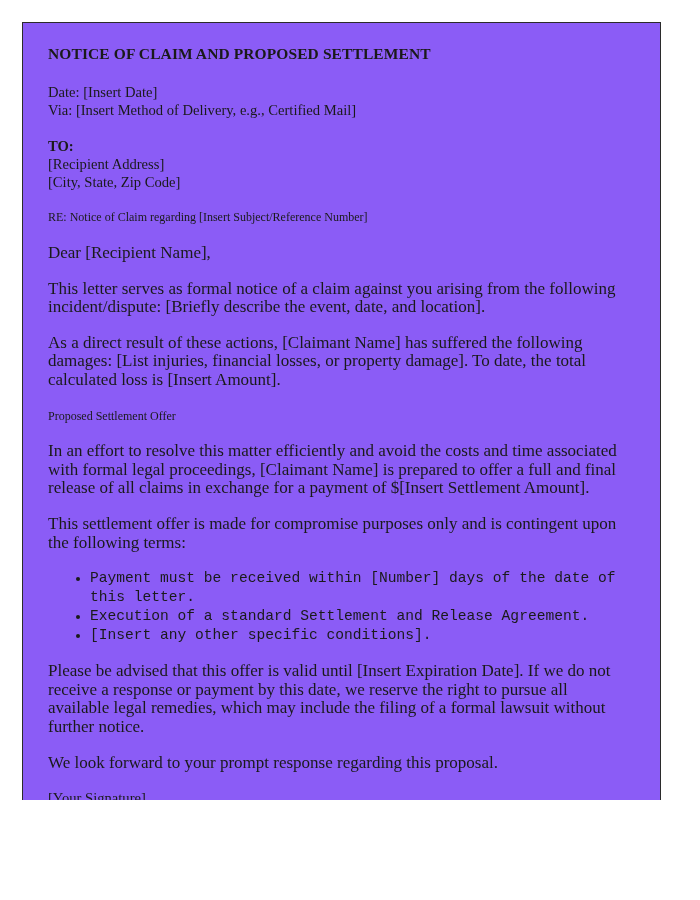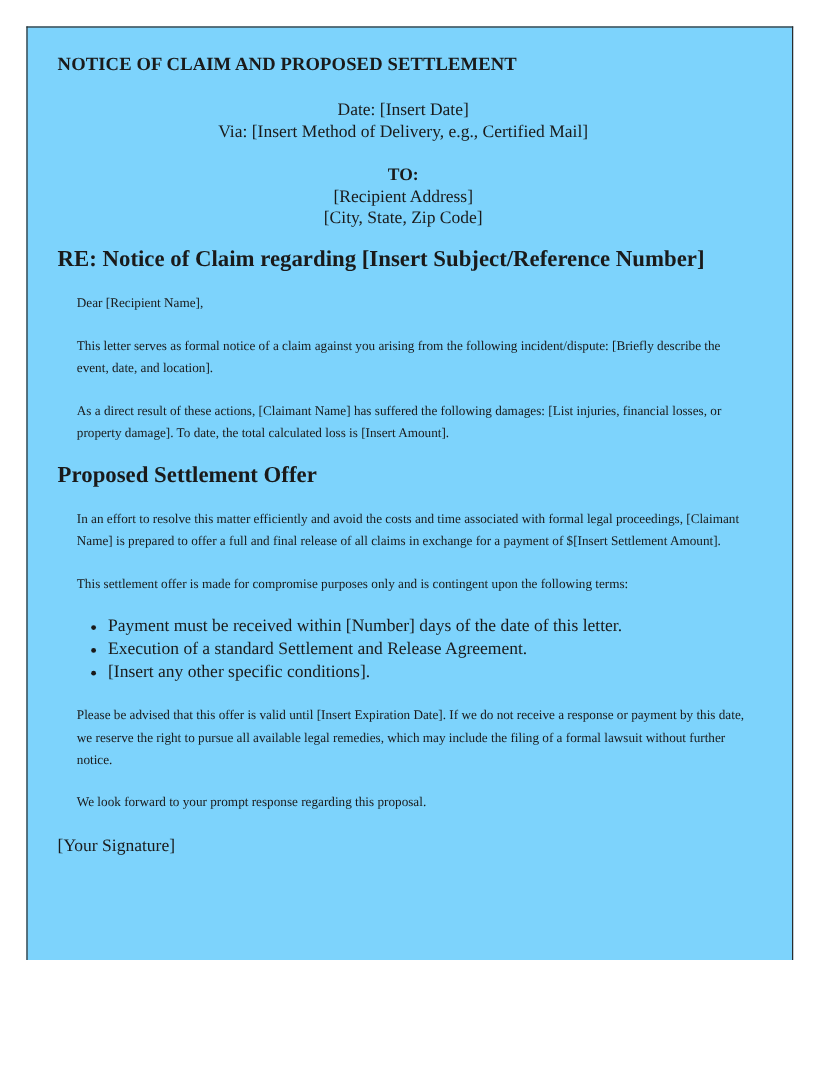--- a/index.html
+++ b/index.html
@@ -19,72 +19,72 @@
     position: absolute;
     left: 22px;
     top: 22px;
     width: 639px;
     height: 778px;
     border-left: 1.4px solid #2b2b2b;
     border-top: 1.4px solid #2b2b2b;
     border-right: 1.4px solid #2b2b2b;
     border-bottom: none;
     box-sizing: border-box;
-    background: #7dd3fc;
+    background: #8b5cf6;
     overflow: hidden;
   }
 
   .doc-body {
     position: absolute;
     left: 25px;
     top: 21px;
     width: 576px;
   }
 
   .doc-title {
     font-size: 15.5px;
     font-weight: bold;
     letter-spacing: 0.1px;
     line-height: 20px;
     margin: 0 0 19px 0;
   }
 
   .block {
     margin: 0 0 17px 0;
-    text-align: center;
   }
 
   .line {
     font-size: 14.6px;
     line-height: 18.3px;
     white-space: pre-wrap;
   }
 
   .line.bold {
     font-weight: bold;
   }
 
   .para {
-    font-size: 11px;
+    font-size: 17px;
     line-height: 18.6px;
-    margin: 0 0 17px 16px;
+    margin: 0 0 17px 0;
     text-align: left;
   }
 
   .subhead {
-    font-size: 19px;
+    font-size: 12px;
     line-height: 18.6px;
-    font-weight: bold;
+    font-weight: normal;
     margin: 0 0 17px 0;
   }
 
   .bullet-list {
     list-style: none;
     margin: 0 0 17px 0;
     padding: 0;
+    font-family: Liberation Mono, monospace;
   }
 
   .bullet-list li {
     position: relative;
     font-size: 14.6px;
     line-height: 19px;
     padding-left: 42px;
   }
 
   .bullet-list li .disc {

